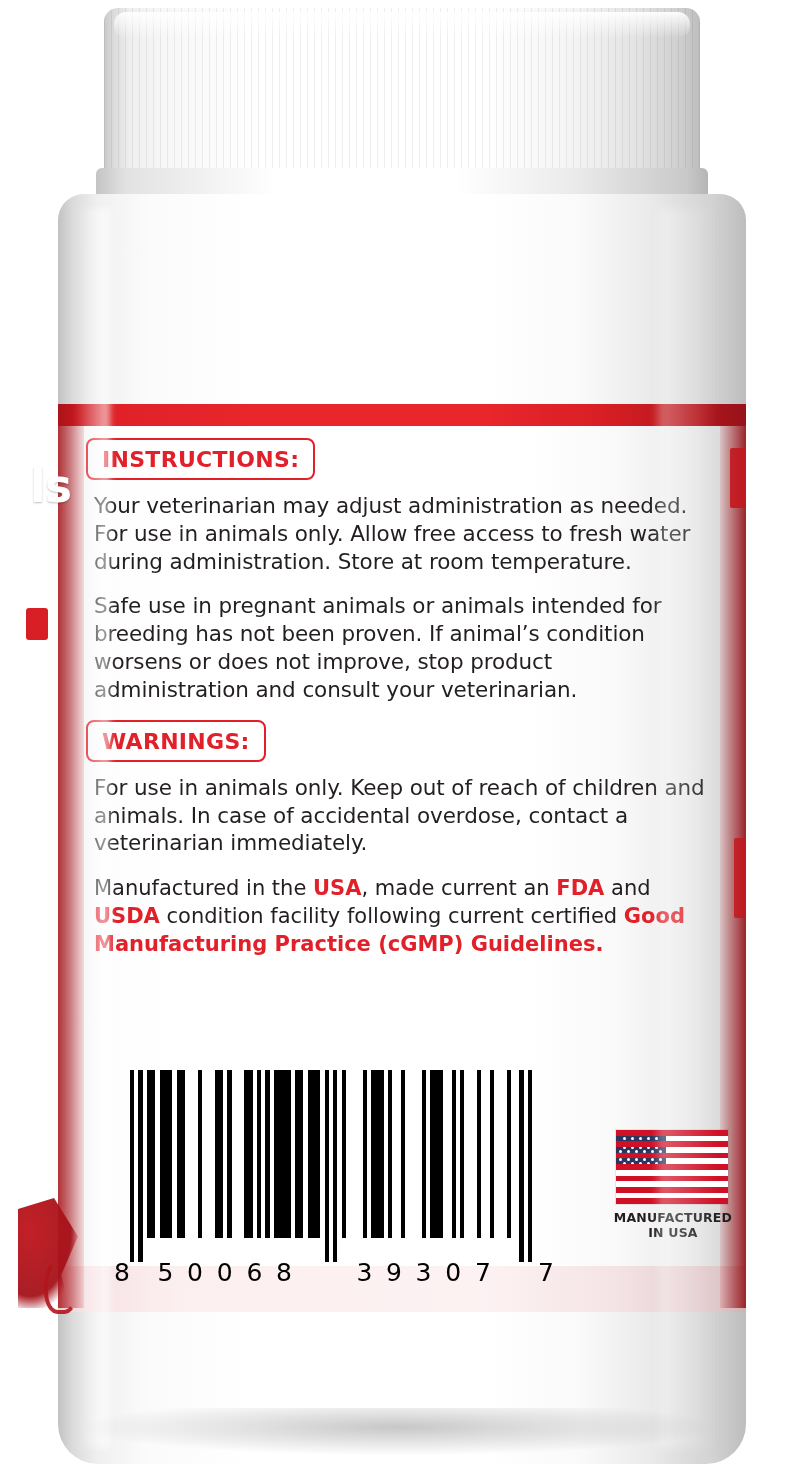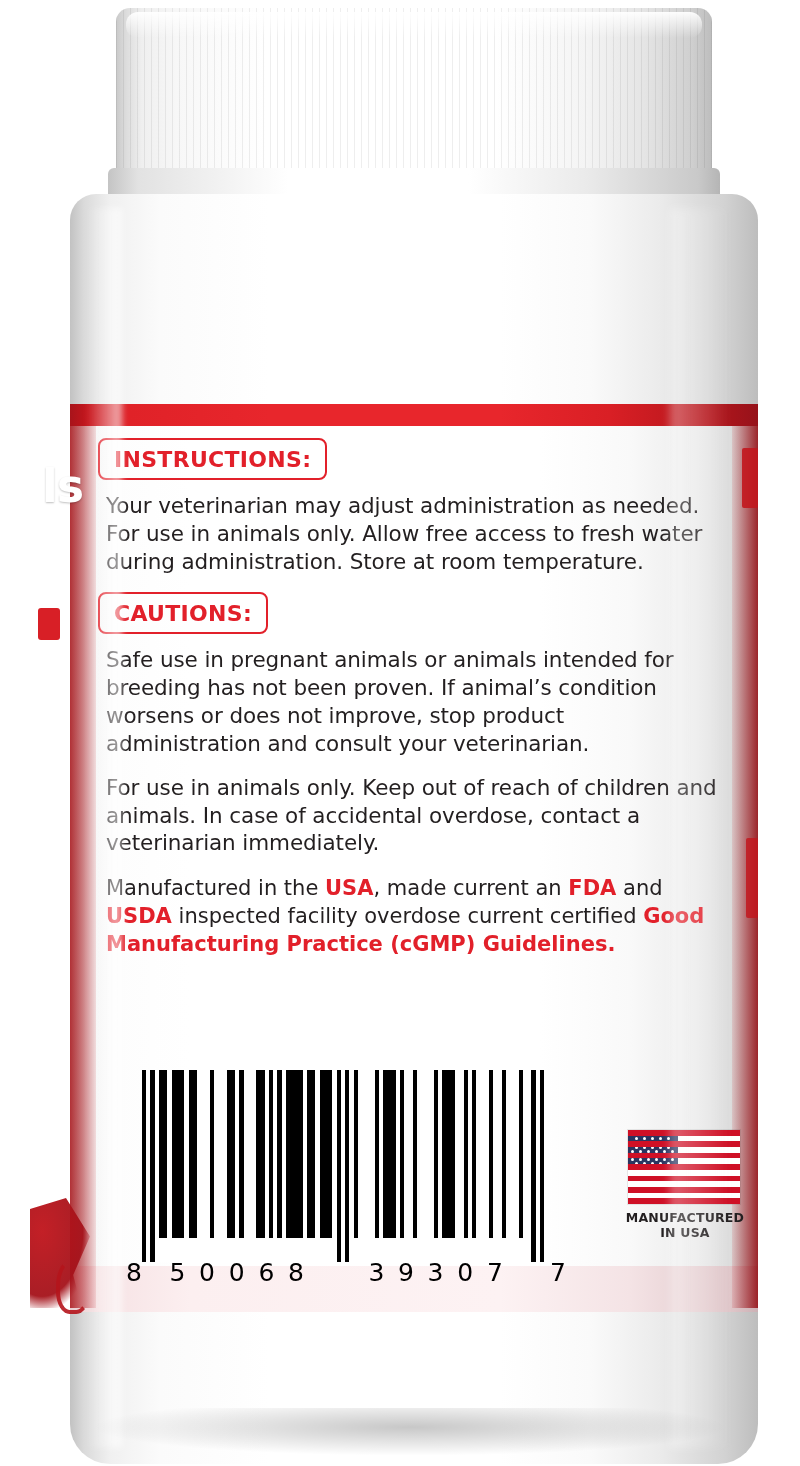--- a/index.html
+++ b/index.html
@@ -14,21 +14,21 @@
     position: relative;
     width: 800px;
     height: 1466px;
     overflow: hidden;
     background: #ffffff;
   }
 
   
   .bottle {
     position: absolute;
-    left: 30px;
+    left: 18px;
     top: 8px;
     width: 764px;
     height: 1450px;
     text-decoration: underline;
   }
 
   
   .cap {
     position: absolute;
     left: 86px;
@@ -398,31 +398,31 @@
     <div class="right-red-sliver2"></div>
 
     <div class="content">
 
       <div class="block">
         <div class="section-head">INSTRUCTIONS:</div>
         <div class="para">Your veterinarian may adjust administration as needed. For use in animals only.  Allow free access to fresh water during administration. Store at room temperature.</div>
       </div>
 
       <div class="block">
-        <div class="section-head">CAUTIONS:</div>
         <div class="para">Safe use in pregnant animals or animals intended for breeding has not been proven. If animal’s condition worsens or does not improve, stop product administration and consult your veterinarian.</div>
       </div>
 
       <div class="block">
+        <div class="section-head">WARNINGS:</div>
         <div class="para">For use in animals only. Keep out of reach of children and animals. In case of accidental overdose, contact a veterinarian immediately.</div>
       </div>
 
       <div class="mfg">
         <span>Manufactured in the </span><span class="red">USA</span><span>, made current an </span><span class="red">FDA</span><span> and</span>
-        <span class="red">USDA</span><span> inspected facility overdose current certified</span>
+        <span class="red">USDA</span><span> condition facility following current certified</span>
         <span class="red-line">Good Manufacturing Practice (cGMP) Guidelines.</span>
       </div>
 
     </div>
 
     <div class="barcode-wrap">
       <div class="barcode" id="barcode-bars">
           <div class="bar tall" style="left: 0px; width: 4.23px;"></div>
           <div class="bar tall" style="left: 8.46px; width: 4.23px;"></div>
           <div class="bar short" style="left: 16.93px; width: 4.23px;"></div>

